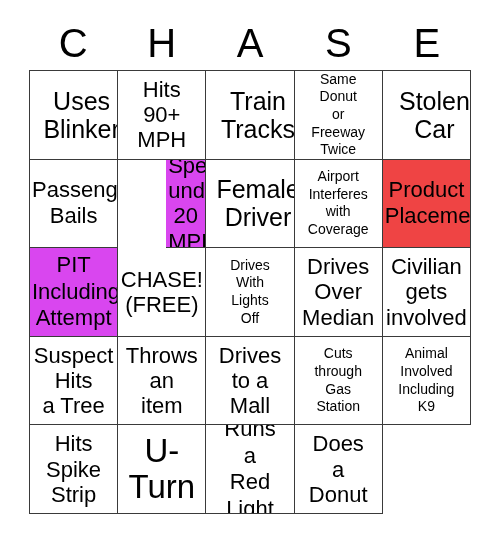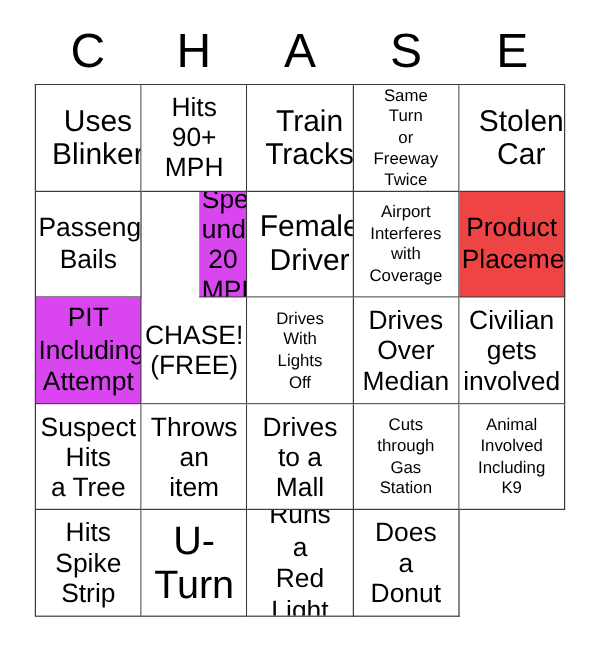--- a/index.html
+++ b/index.html
@@ -102,21 +102,21 @@
         <span class="cell-text fs-md">Hits
 90+
 MPH</span>
       </div>
       <div class="cell" style="border-right-color: rgb(58, 58, 58); border-bottom-color: rgb(58, 58, 58); background: rgb(255, 255, 255); color: rgb(0, 0, 0);">
         <span class="cell-text fs-lg">Train
 Tracks</span>
       </div>
       <div class="cell" style="border-right-color: rgb(58, 58, 58); border-bottom-color: rgb(58, 58, 58); background: rgb(255, 255, 255); color: rgb(0, 0, 0);">
         <span class="cell-text fs-xs">Same
-Turn
+Donut
 or
 Freeway
 Twice</span>
       </div>
       <div class="cell" style="border-right-color: rgb(58, 58, 58); border-bottom-color: rgb(58, 58, 58); background: rgb(255, 255, 255); color: rgb(0, 0, 0);">
         <span class="cell-text fs-lg">Stolen
 Car</span>
       </div>
       <div class="cell" style="border-right-color: rgb(58, 58, 58); border-bottom-color: rgb(58, 58, 58); background: rgb(255, 255, 255); color: rgb(0, 0, 0);">
         <span class="cell-text fs-sm">Passenger

